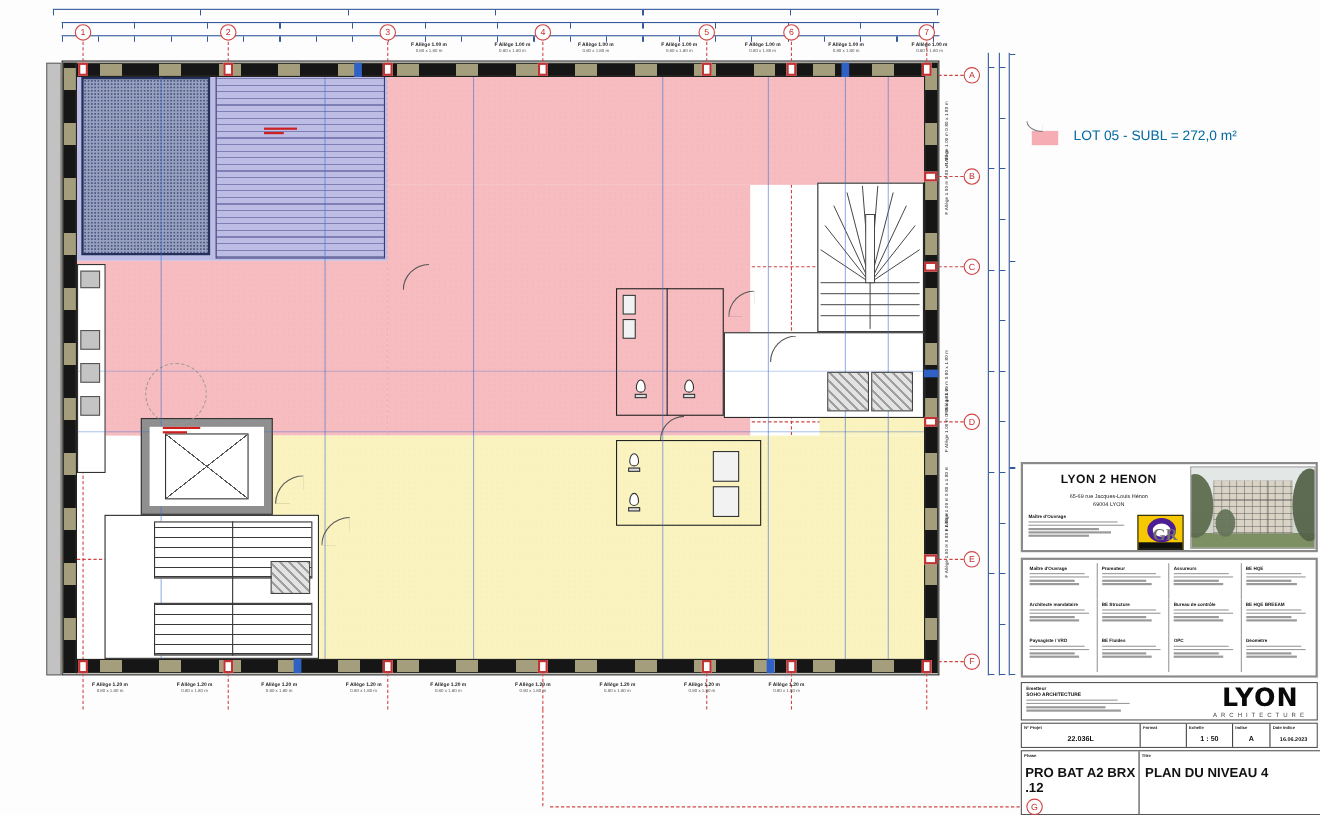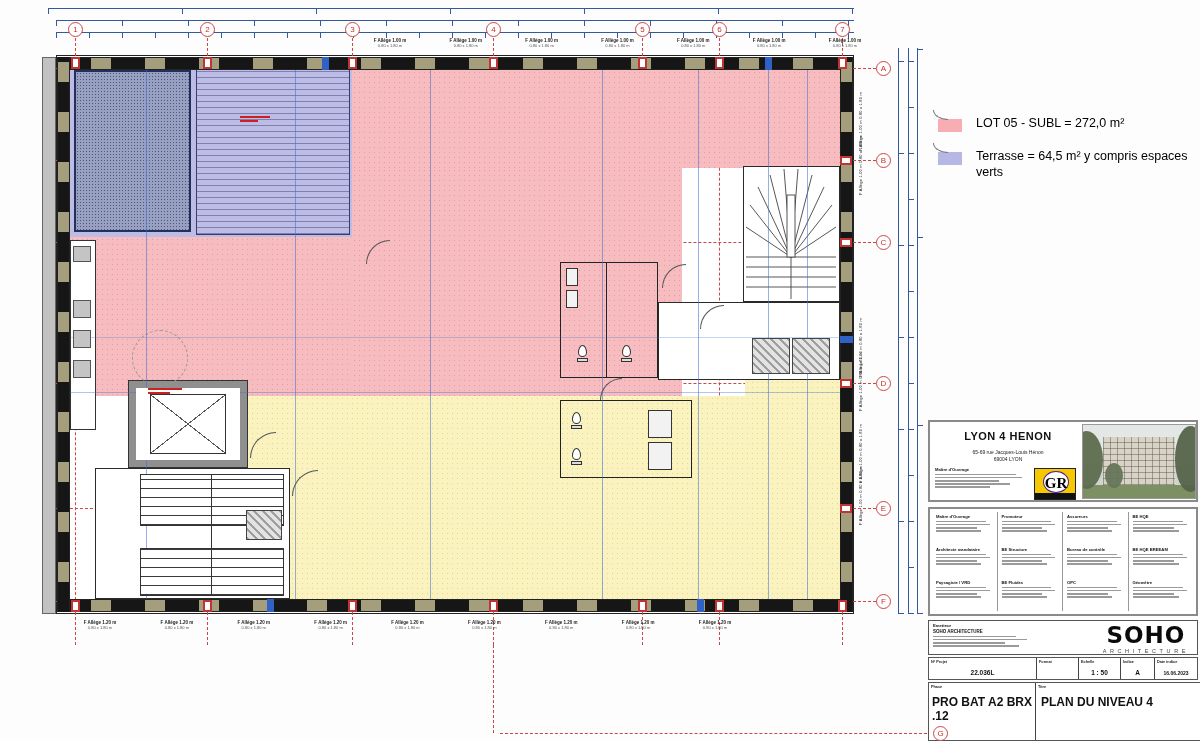--- a/index.html
+++ b/index.html
@@ -65,38 +65,38 @@
   .wl i { display:block; font-style:normal; font-size:4px; color:#555; }
   .sl { position:absolute; writing-mode:vertical-rl; transform:rotate(180deg); font-size:4px; color:#222;
         z-index:13; white-space:nowrap; letter-spacing:.2px; }
 
   
   .legend { position:absolute; left:938px; top:116px; width:258px; z-index:20; }
   .leg-item { position:relative; display:flex; align-items:flex-start; margin-bottom:17px; }
   .leg-swatch { position:relative; width:24px; height:13px; margin-right:14px; margin-top:3px; flex:0 0 24px; }
   .leg-swatch .lead { position:absolute; left:-5px; top:-9px; width:15px; height:10px;
         border-left:1.4px solid #7a7a7a; border-bottom:1.4px solid #7a7a7a; border-bottom-left-radius:100%; background:transparent; }
-  .leg-label { font-size:12.5px; color:#000000; line-height:1.25; }
+  .leg-label { font-size:12.5px; color:#0369a1; line-height:1.25; }
 
   
   .tb-box { position:absolute; background:#fff; border:2px solid #8a8a8a; z-index:20; }
   .microbar { height:1.6px; background:#9a9a9a; margin:1.6px 0; }
   .microhead { font-size:4.2px; font-weight:bold; color:#111; margin-bottom:1px; }
   .contact-grid { position:absolute; left:928px; top:507px; width:270px; height:109px; border:2px solid #8a8a8a;
         background:#fff; display:grid; grid-template-columns:repeat(4,1fr); grid-auto-rows:1fr; padding:3px 2px; z-index:20; }
   .cblock { padding:2px 4px; border-right:1px solid #999; overflow:hidden; }
   .cblock.lastcol { border-right:none; }
   .field-cell { position:relative; border-right:1px solid #444; height:100%; }
   .field-label { font-size:3.8px; color:#222; position:absolute; top:1.5px; left:2px; font-weight:bold; }
   .field-value { position:absolute; bottom:3px; left:0; right:0; text-align:center; font-size:6.5px; font-weight:bold; color:#111; }
   .soho { font-size:23px; font-weight:bold; color:#0a0a0a; letter-spacing:1px; line-height:1; font-family:"DejaVu Sans", sans-serif; }
   .soho-sub { font-size:5.5px; color:#444; letter-spacing:3.6px; margin-top:1px; }
   .grlogo { position:absolute; width:42px; height:32px; background:#f6c800; border:1px solid #222; z-index:22; }
-  .grlogo .circ { position:absolute; left:8px; top:2px; width:26px; height:22px; background:#fff; border-radius:50%; border:1px solid #4c1d95;
-        text-align:center; font-family:"Liberation Serif", serif; font-weight:bold; font-size:15px; line-height:22px; color:#000000; }
+  .grlogo .circ { position:absolute; left:8px; top:2px; width:26px; height:22px; background:#fff; border-radius:50%; border:5px solid #4c1d95;
+        text-align:center; font-family:"Liberation Serif", serif; font-weight:bold; font-size:15px; line-height:22px; color:#737373; }
   .grlogo .band { position:absolute; bottom:0; left:0; right:0; height:6px; background:#111; }
   .photo { position:absolute; left:1082px; top:424px; width:114px; height:75px; z-index:22;
         background:linear-gradient(#e3e7e6 0 55%, #cfd5cd 55% 82%, #7d9064 82% 100%); border:1px solid #999; overflow:hidden; }
   .photo .bldg { position:absolute; left:18%; top:16%; width:64%; height:66%; background-color:#d9d3c5;
         background-image:repeating-linear-gradient(90deg, rgba(80,80,80,.45) 0 1px, transparent 1px 7px),
                          repeating-linear-gradient(0deg, rgba(80,80,80,.45) 0 1px, transparent 1px 6px); }
   .photo .tree { position:absolute; border-radius:50%; background:#5d6b4e; opacity:.95; }
 </style>
 </head>
 <body>
@@ -220,30 +220,24 @@
 <div class="abs" style="left:500px;top:733px;width:432px;height:0;border-top:1px dashed #cf4545;"></div>
 <div class="abs" style="left:493px;top:645px;width:0;height:88px;border-left:1px dashed #cf4545;"></div>
 
 <div class="legend" id="legend">
     <div class="leg-item">
       <div class="leg-swatch" style="background: rgb(246, 174, 180);">
         <div class="lead"></div>
       </div>
       <div class="leg-label">LOT 05 - SUBL = 272,0 m²</div>
     </div>
-    <div class="leg-item">
-      <div class="leg-swatch" style="background: rgb(183, 183, 230);">
-        <div class="lead"></div>
-      </div>
-      <div class="leg-label">Terrasse = 64,5 m² y compris espaces verts</div>
-    </div>
   </div>
 
 <div class="tb-box" style="left:928px;top:420px;width:270px;height:82px;">
-  <div style="position:absolute;left:4px;top:8px;width:148px;text-align:center;font-size:11px;font-weight:bold;letter-spacing:.5px;color:#111;">LYON 4 HENON</div>
+  <div style="position:absolute;left:4px;top:8px;width:148px;text-align:center;font-size:11px;font-weight:bold;letter-spacing:.5px;color:#111;">LYON 2 HENON</div>
   <div style="position:absolute;left:4px;top:27px;width:148px;text-align:center;font-size:5px;color:#222;">65-69 rue Jacques-Louis Hénon</div>
   <div style="position:absolute;left:4px;top:34px;width:148px;text-align:center;font-size:5px;color:#222;">69004 LYON</div>
   <div style="position:absolute;left:5px;top:45px;width:92px;">
     <div class="microhead">Maître d'Ouvrage</div>
     <div class="microbar" style="width:88%"></div>
       <div class="microbar" style="width:95%"></div>
     <div class="microbar" style="width:70%"></div>
       <div class="microbar" style="width:82%"></div>
     <div class="microbar" style="width:60%"></div>
   </div>
@@ -350,21 +344,21 @@
 <div class="tb-box" style="left:928px;top:620px;width:270px;height:35px;border-width:1px;border-color:#555;">
   <div style="position:absolute;left:4px;top:2px;width:110px;">
     <div class="microhead">Emetteur</div>
     <div style="font-size:4.5px;font-weight:bold;color:#111;">SOHO ARCHITECTURE</div>
     <div class="microbar" style="width:75%"></div>
       <div class="microbar" style="width:85%"></div>
     <div class="microbar" style="width:65%"></div>
       <div class="microbar" style="width:78%"></div>
   </div>
   <div style="position:absolute;right:8px;top:3px;text-align:center;">
-    <div class="soho">SOHO</div>
+    <div class="soho">LYON</div>
     <div class="soho-sub">ARCHITECTURE</div>
   </div>
 </div>
 
 <div class="tb-box" id="fields" style="left:928px;top:657px;width:270px;height:23px;border-width:1px;border-color:#555;display:flex;">
     <div class="field-cell" style="flex: 0 0 108px;">
       <div class="field-label">N° Projet</div>
       <div class="field-value">22.036L</div>
     </div>
     <div class="field-cell" style="flex: 0 0 42px;">

